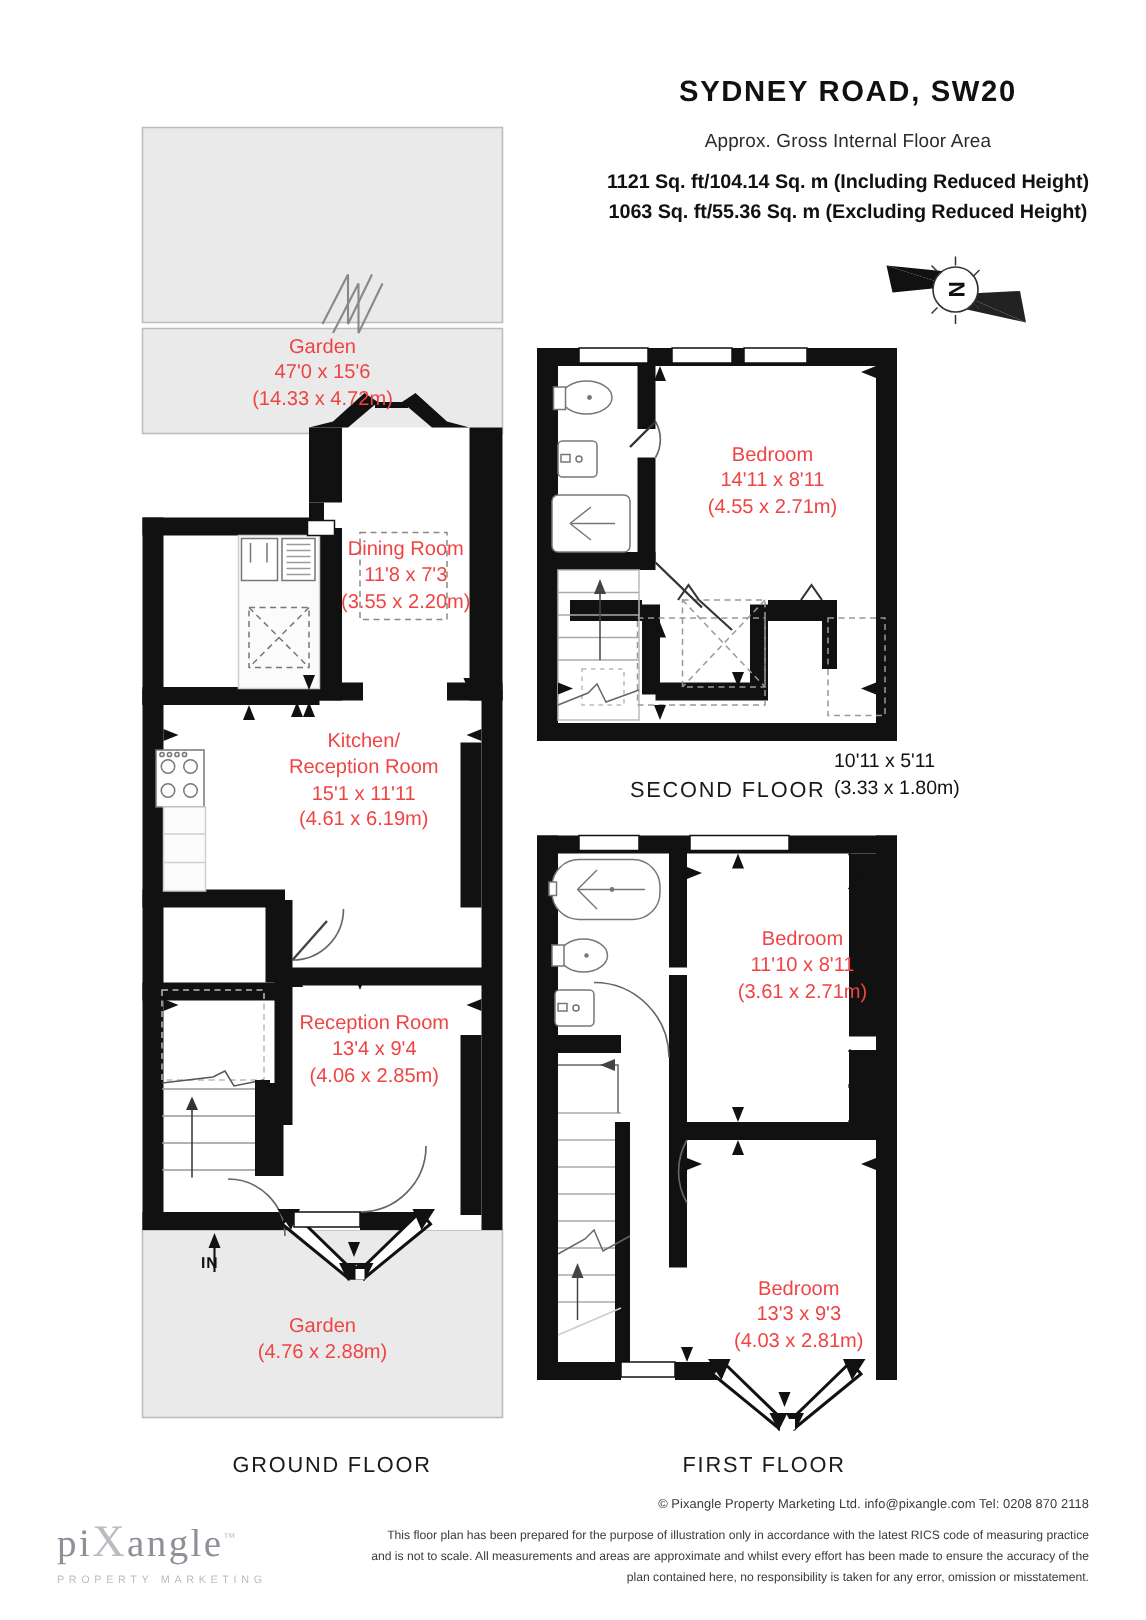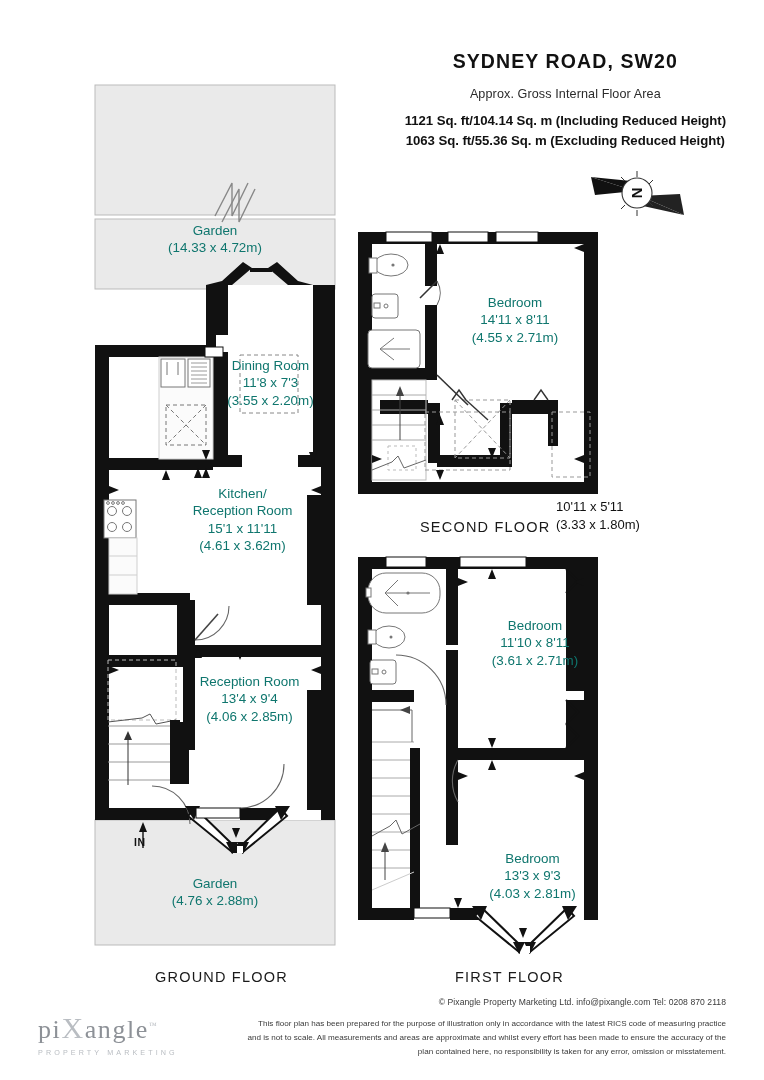--- a/index.html
+++ b/index.html
@@ -39,21 +39,21 @@
     position:absolute;font-size:14.5px;letter-spacing:1.2px;color:#1a1a1a;
     white-space:nowrap;
   }
   .dim-note{
     position:absolute;font-size:13px;color:#111;white-space:nowrap;
     line-height:1.35;text-align:left;
   }
 
   
   .room{
-    position:absolute;text-align:center;white-space:nowrap;color:#0f766e;
+    position:absolute;text-align:center;white-space:nowrap;color:#ef4444;
     line-height:1.3;
   }
   .room .nm{font-size:13.4px;}
   .room .d1{font-size:13.4px;}
   .room .d2{font-size:13.4px;}
   .room.garden .nm,.room.garden .d1,.room.garden .d2{font-size:13.4px;}
 
   
   .in-label{
     position:absolute;font-size:10.5px;font-weight:bold;letter-spacing:.6px;
@@ -475,34 +475,35 @@
         <polygon points="458,772 468,776 458,780"></polygon>
         <polygon points="584,772 574,776 584,780"></polygon>
         <polygon points="523,938 527,928 519,928"></polygon>
         <polygon points="458,908 462,898 454,898"></polygon>
       </g>
     </g>
   </svg>
 
   <div class="room garden" style="left:115px;top:222px;width:200px;">
     <div class="nm">Garden</div>
+    <div class="d1">47'0 x 15'6</div>
     <div class="d2">(14.33 x 4.72m)</div>
   </div>
 
   <div class="room" style="left:203px;top:357px;width:135px;">
     <div class="nm">Dining Room</div>
     <div class="d1">11'8 x 7'3</div>
     <div class="d2">(3.55 x 2.20m)</div>
   </div>
 
   <div class="room" style="left:150px;top:485px;width:185px;">
     <div class="nm">Kitchen/</div>
     <div class="nm">Reception Room</div>
     <div class="d1">15'1 x 11'11</div>
-    <div class="d2">(4.61 x 3.62m)</div>
+    <div class="d2">(4.61 x 6.19m)</div>
   </div>
 
   <div class="room" style="left:162px;top:673px;width:175px;">
     <div class="nm">Reception Room</div>
     <div class="d1">13'4 x 9'4</div>
     <div class="d2">(4.06 x 2.85m)</div>
   </div>
 
   <div class="room garden" style="left:120px;top:875px;width:190px;">
     <div class="nm">Garden</div>

